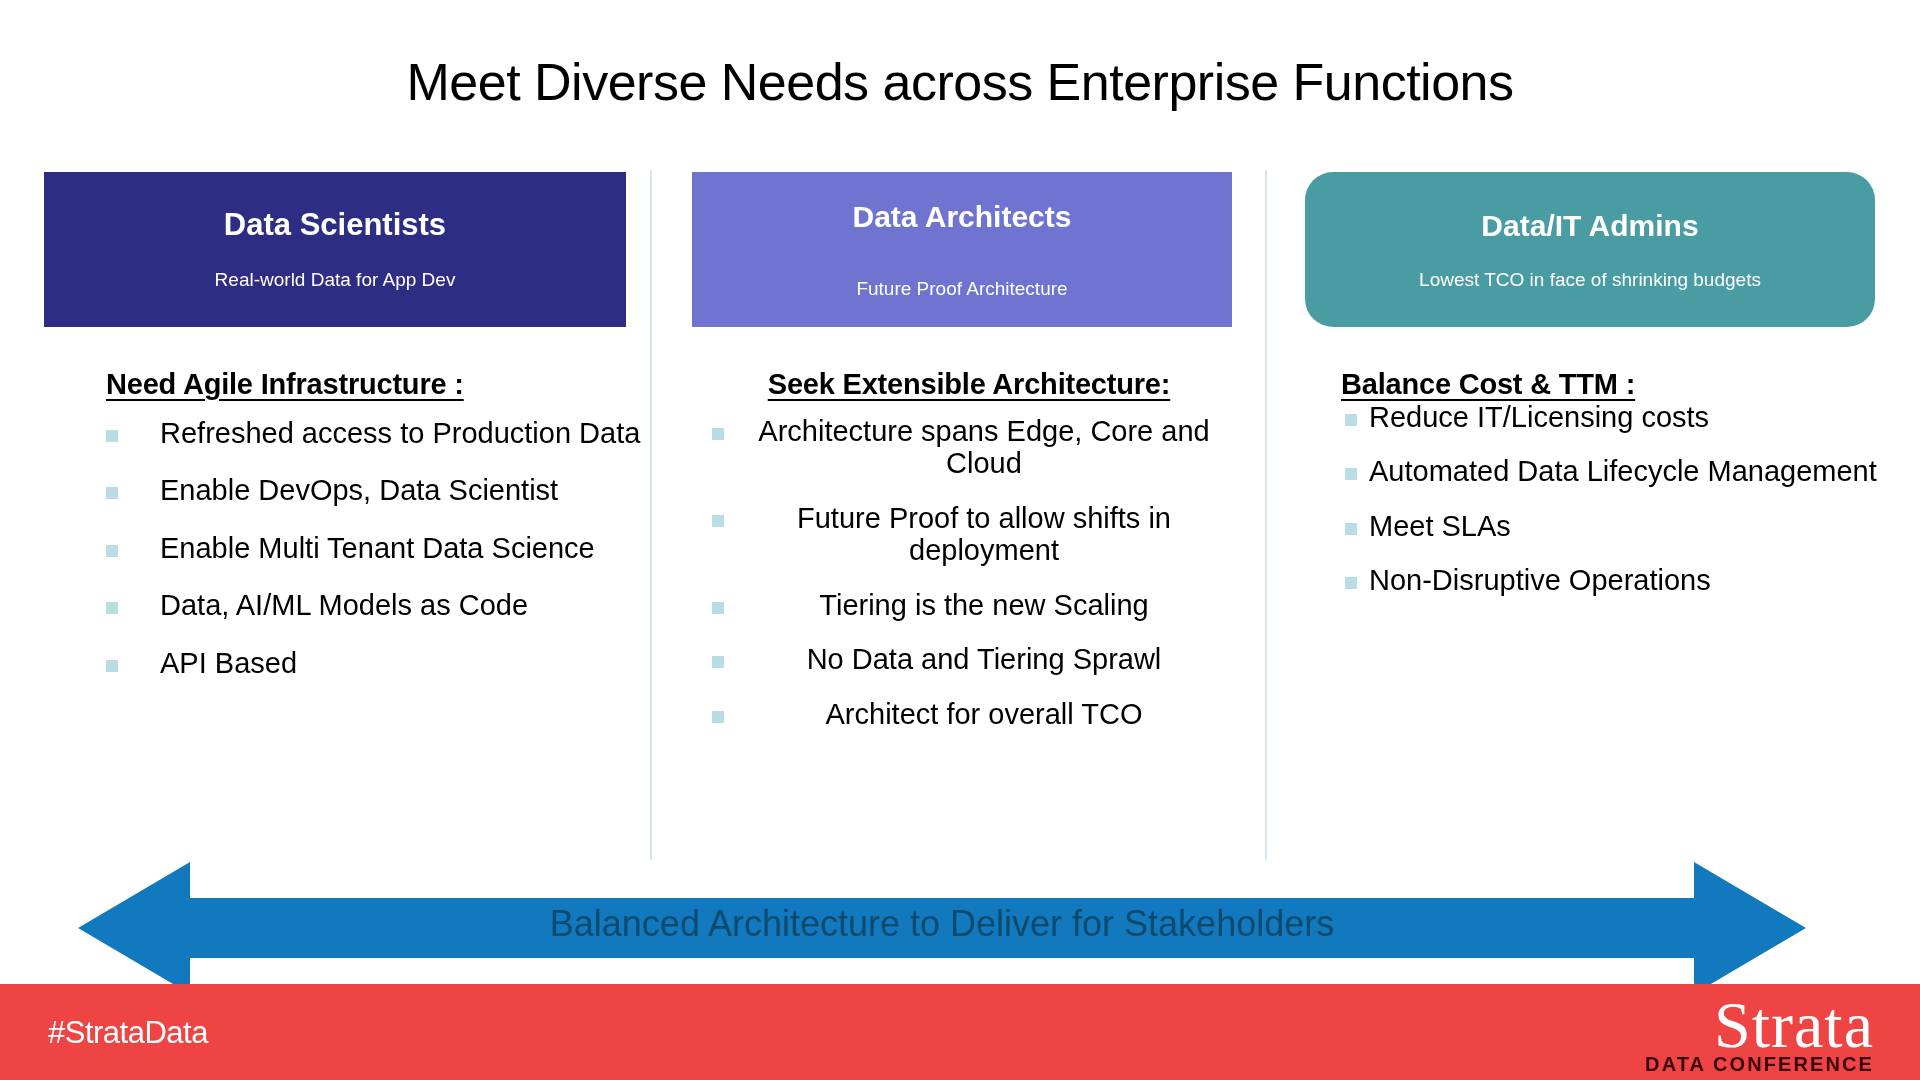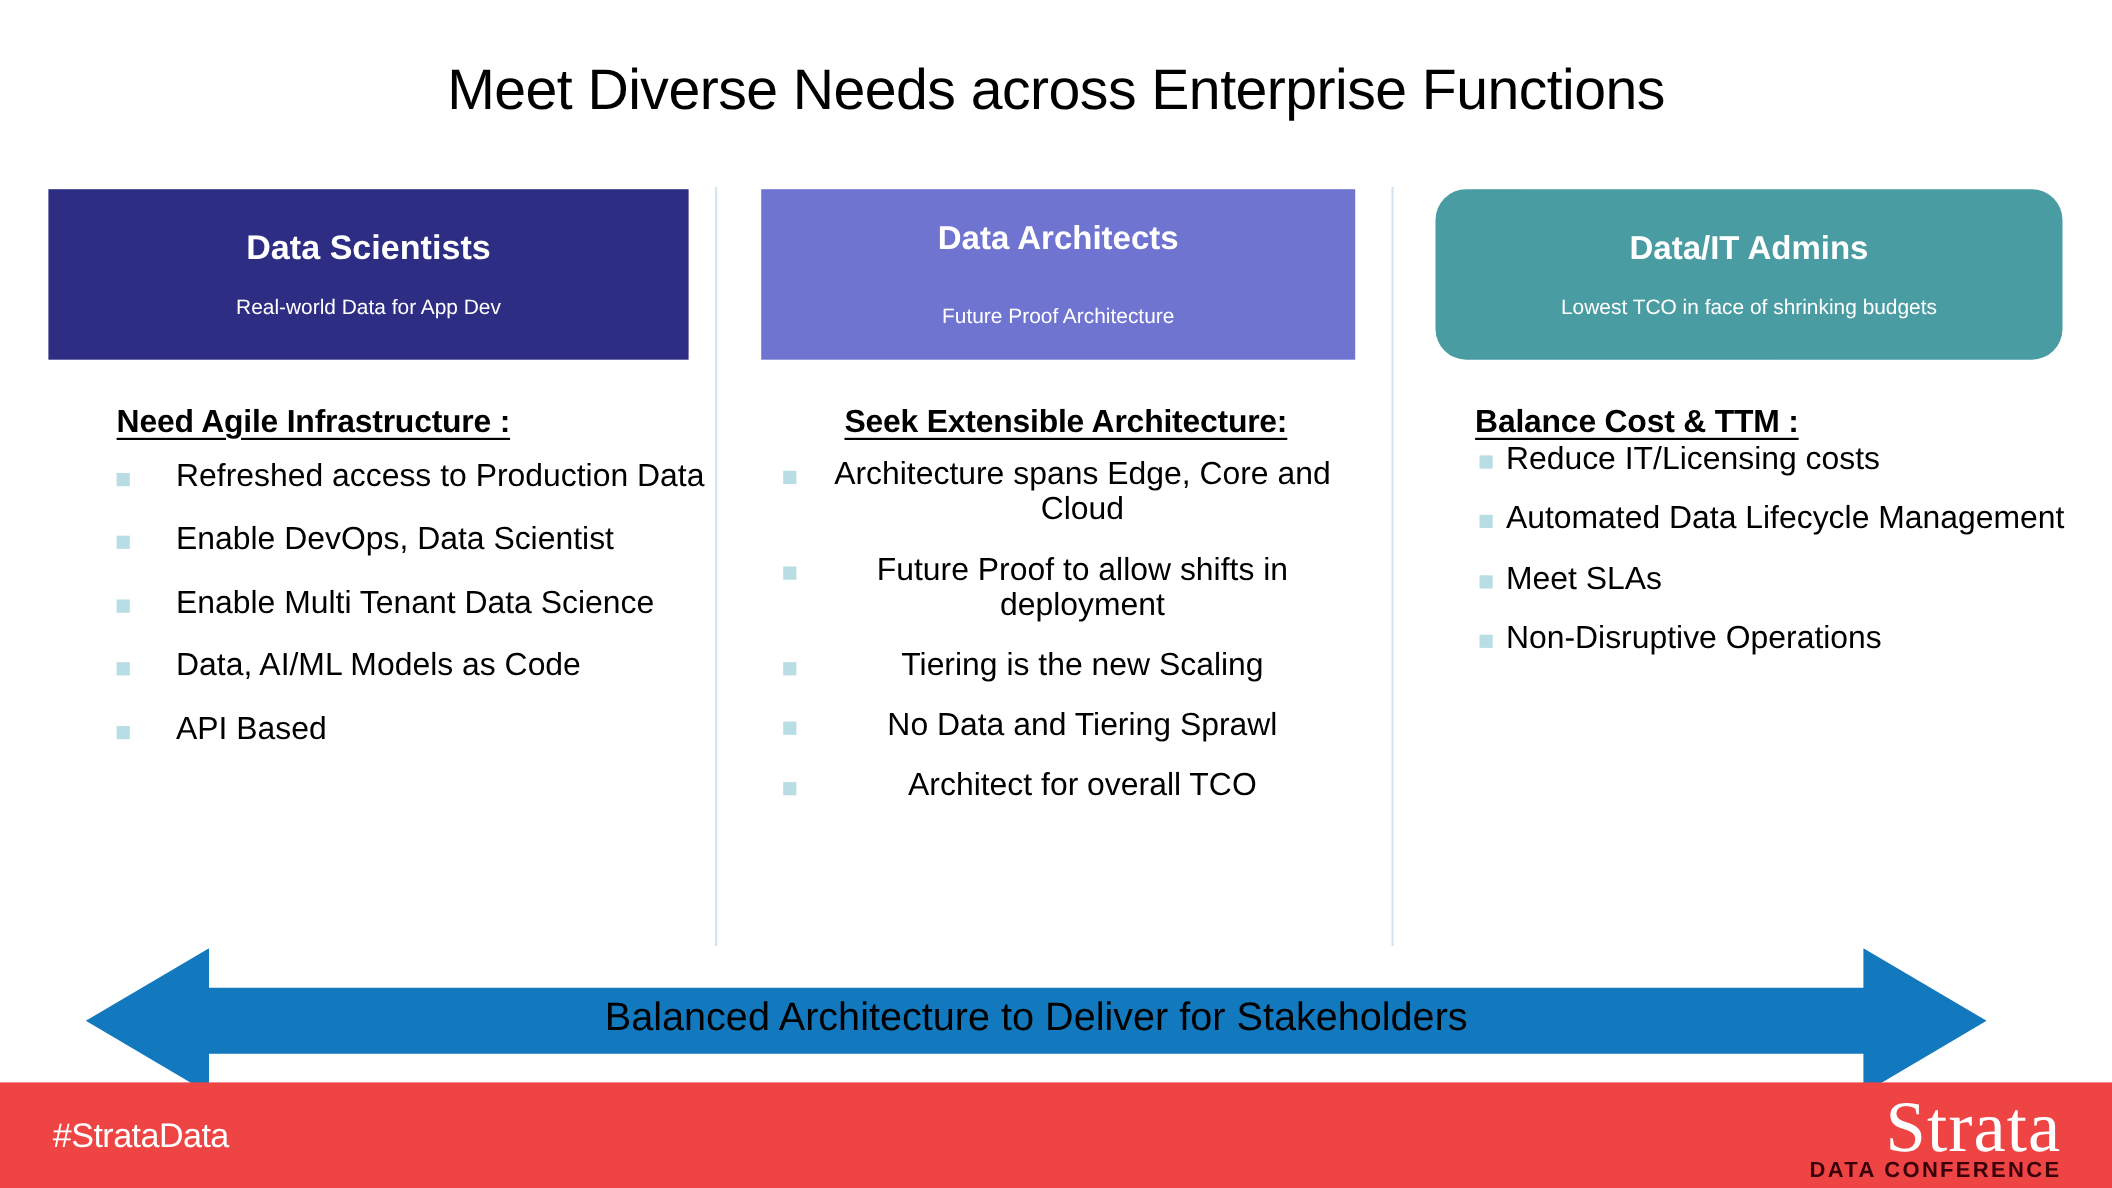--- a/index.html
+++ b/index.html
@@ -148,21 +148,21 @@
   }
   .arrow-label {
     position: absolute;
     left: 0;
     top: 0;
     width: 1728px;
     height: 132px;
     display: flex;
     align-items: center;
     justify-content: center;
-    color: #000000;
+    color: #0c4a6e;
     font-size: 36px;
     white-space: nowrap;
     padding-bottom: 8px;
     box-sizing: border-box;
     pointer-events: none;
   }
 
   
   .footer-bar {
     position: absolute;

